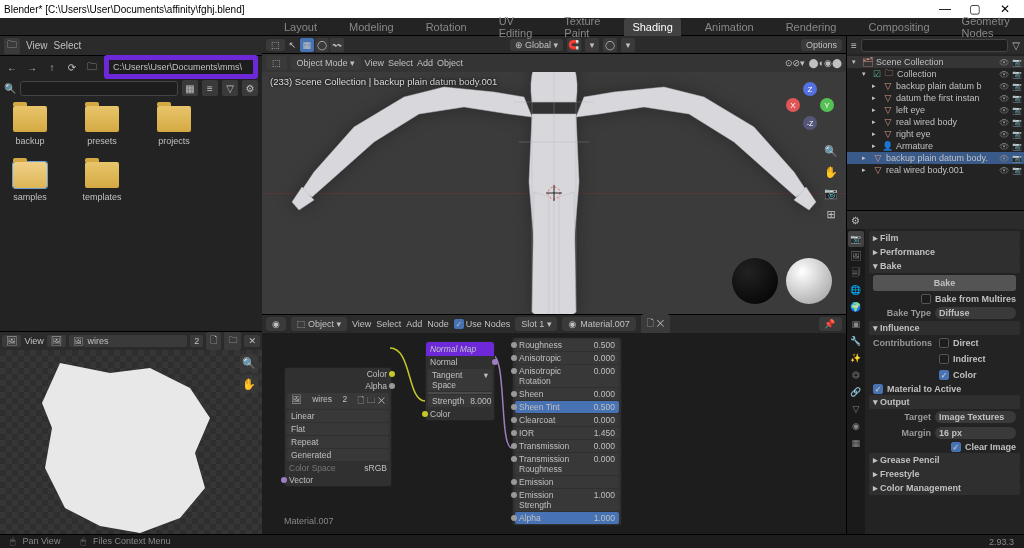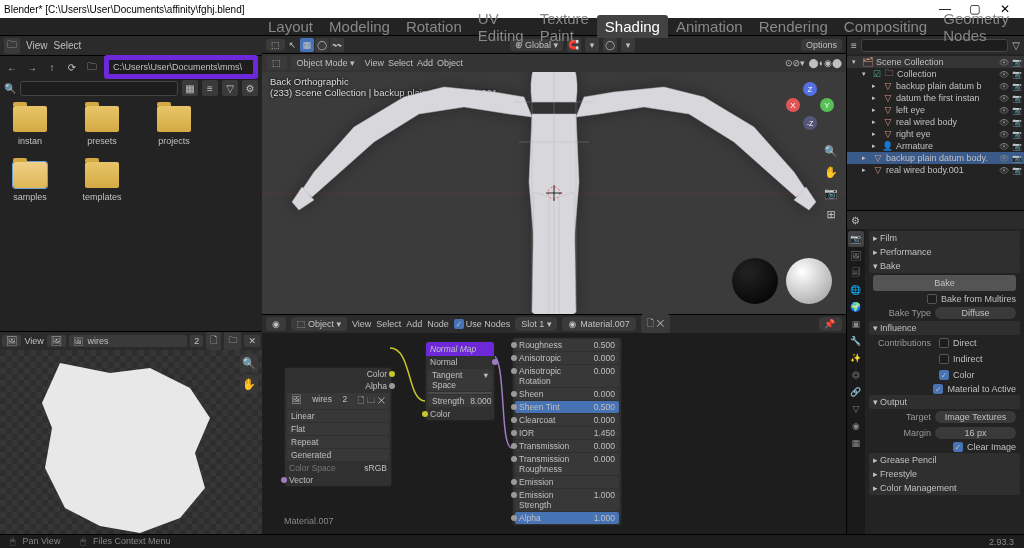--- a/index.html
+++ b/index.html
@@ -1,21 +1,21 @@
 <!DOCTYPE html>
 <html><head>
 <meta charset="utf-8">
 <style>
 * { margin: 0; padding: 0; box-sizing: border-box; font-family: -apple-system, "Segoe UI", Arial, sans-serif; user-select: none; }
 body { background: #1d1d1d; color: #c0c0c0; font-size: 10px; overflow: hidden; width: 1024px; height: 548px; }
 .titlebar { height: 18px; background: #fff; display: flex; align-items: center; padding: 0 4px; color: #000; font-size: 10px; }
 .titlebar .spacer { flex: 1; }
 .titlebar .winbtn { width: 30px; text-align: center; font-size: 12px; }
 .workspace-tabs { height: 18px; background: #232323; display: flex; align-items: center; padding-left: 260px; border-bottom: 1px solid #000; gap: 0; }
-.workspace-tabs .wtab { padding: 3px 8px; color: #888; cursor: pointer; font-size: 15px; }
+.workspace-tabs .wtab { padding: 3px 8px; color: #888; cursor: pointer; font-size: 11px; margin-left: 16px; }
 .workspace-tabs .wtab.active { background: #424242; color: #fff; border-top-left-radius: 3px; border-top-right-radius: 3px; }
 .fileheader { position: absolute; top: 18px; left: 0; height: 18px; display: flex; align-items: center; padding: 0 4px; gap: 4px; }
 .main { display: flex; height: calc(100% - 36px - 14px); }
 .col-left { width: 262px; display: flex; flex-direction: column; background: #232323; }
 .col-mid { flex: 1; display: flex; flex-direction: column; }
 .col-right { width: 178px; display: flex; flex-direction: column; background: #232323; border-left: 1px solid #000; }
 
 
 .fb-header { height: 20px; background: #2b2b2b; display: flex; align-items: center; padding: 0 4px; gap: 6px; border-bottom: 1px solid #000; }
 .fb-header .iconbtn { width: 16px; height: 16px; display: flex; align-items: center; justify-content: center; background: #3a3a3a; border-radius: 2px; }
@@ -97,27 +97,27 @@
 .out-row .vistoggle { width: 10px; font-size: 8px; color: #888; }
 .out-row.sel { background: #3a5a8a; }
 .out-row.scene { background: #353535; }
 
 .props { flex: 1; display: flex; flex-direction: column; }
 .props-header { height: 18px; background: #2b2b2b; display: flex; align-items: center; padding: 0 4px; gap: 4px; }
 .props-body { flex: 1; display: flex; }
 .props-tabs { width: 18px; background: #1a1a1a; display: flex; flex-direction: column; gap: 1px; padding: 2px 0; }
 .props-tabs .pt { width: 16px; height: 16px; margin: 0 auto; display: flex; align-items: center; justify-content: center; font-size: 9px; border-radius: 2px; color: #888; }
 .props-tabs .pt.active { background: #424242; color: #4772b3; }
-.props-panel { flex: 1; padding: 2px 4px; font-size: 9px; overflow: hidden; }
+.props-panel { flex: 1; padding: 2px 4px; font-size: 9px; overflow: hidden; font-weight: bold; }
 .pp-head { padding: 2px 4px; background: #2f2f2f; cursor: pointer; border-radius: 2px; }
 .pp-row { display: flex; align-items: center; padding: 2px 4px; gap: 4px; }
 .pp-row .lbl { width: 58px; text-align: right; color: #999; }
-.pp-row .val { flex: 1; background: #3a3a3a; padding: 1px 4px; border-radius: 6px; text-align: center; }
+.pp-row .val { flex: 1; background: #3a3a3a; padding: 1px 4px; border-radius: 6px; }
 .pp-btn { background: #545454; text-align: center; padding: 3px; border-radius: 3px; margin: 2px 4px; }
-.pp-chk { display: flex; align-items: center; gap: 4px; padding: 1px 4px; justify-content: flex-end; }
+.pp-chk { display: flex; align-items: center; gap: 4px; padding: 1px 4px; }
 .pp-chk .cb { width: 10px; height: 10px; background: #1d1d1d; border: 1px solid #555; border-radius: 2px; display: flex; align-items: center; justify-content: center; font-size: 8px; }
 .pp-chk .cb.on { background: #4772b3; border-color: #4772b3; }
 
 .statusbar { height: 14px; background: #1d1d1d; border-top: 1px solid #000; display: flex; align-items: center; font-size: 9px; color: #888; }
 .statusbar .cell { padding: 0 10px; }
 .statusbar .icon { width: 10px; display: inline-block; }
 .statusbar .spacer { flex: 1; }
 </style>
 </head>
 <body>
@@ -172,21 +172,21 @@
       <span style="font-size:10px;color:#888">🔍</span>
       <span class="sbox"></span>
       <span class="ic">▦</span>
       <span class="ic">≡</span>
       <span class="ic">▽</span>
       <span class="ic">⚙</span>
     </div>
     <div class="fb-grid" id="fb-grid">
         <div class="folder">
           <div class="ficon"></div>
-          <div class="flabel">instan</div>
+          <div class="flabel">backup</div>
         </div>
         <div class="folder">
           <div class="ficon"></div>
           <div class="flabel">presets</div>
         </div>
         <div class="folder">
           <div class="ficon"></div>
           <div class="flabel">projects</div>
         </div>
         <div class="folder sel">
@@ -256,21 +256,20 @@
       <span class="icongroup">
         <span class="ib">⊙</span><span class="ib">⊘</span><span class="ib">▾</span>
       </span>
       <span class="icongroup">
         <span class="ib">⬤</span><span class="ib">◐</span><span class="ib active">◉</span><span class="ib">⬤</span>
       </span>
     </div>
     <div class="vp-canvas">
       <div class="vp-floor"></div>
       <div class="vp-info">
-        <div>Back Orthographic</div>
         <div>(233) Scene Collection | backup plain datum body.001</div>
       </div>
       <div class="humanoid">
         <svg width="540" height="280" viewBox="0 0 540 280">
           <g fill="#d8d8dc" stroke="#b8b8c0" stroke-width="0.5">
             <ellipse cx="270" cy="18" rx="20" ry="15"></ellipse>
             <path d="M 250 25 Q 245 40 248 60 L 292 60 Q 295 40 290 25 Z"></path>
             <path d="M 240 55 L 210 50 L 160 45 L 120 55 L 70 85 L 30 130 L 18 148 L 28 155 L 45 140 L 90 100 L 135 72 L 180 65 L 225 72 L 248 75 Z"></path>
             <path d="M 300 55 L 330 50 L 380 45 L 420 55 L 470 85 L 510 130 L 522 148 L 512 155 L 495 140 L 450 100 L 405 72 L 360 65 L 315 72 L 292 75 Z"></path>
             <path d="M 248 72 L 245 140 L 250 200 L 258 270 L 268 275 L 272 275 L 282 270 L 290 200 L 295 140 L 292 72 Z"></path>

